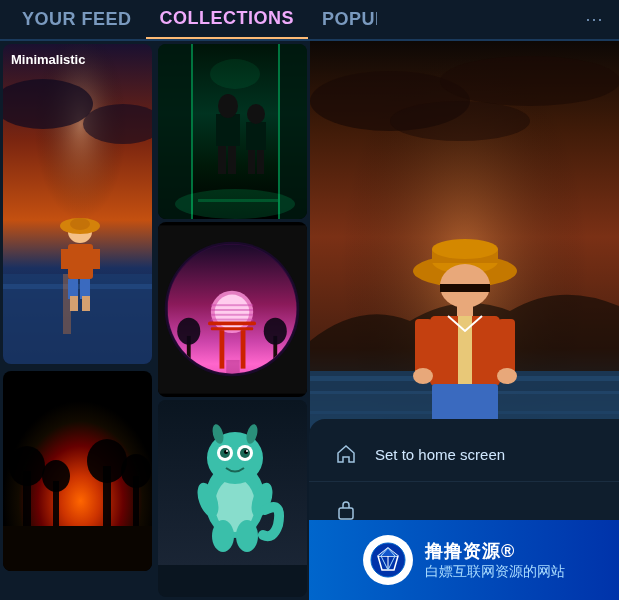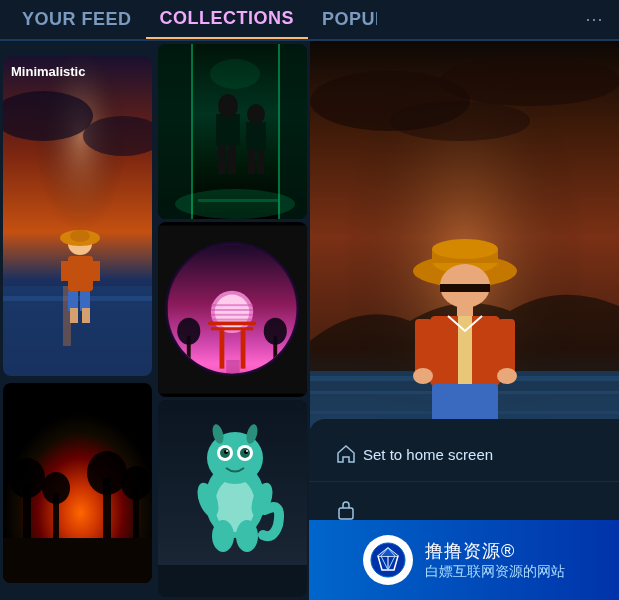--- a/index.html
+++ b/index.html
@@ -54,21 +54,20 @@
       position: relative;
     }
 
     
     .col-left {
       width: 155px;
       display: flex;
       flex-direction: column;
       gap: 7px;
       padding: 3px;
-      margin-top: 12px;
     }
 
     
     .col-mid {
       width: 155px;
       display: flex;
       flex-direction: column;
       gap: 3px;
       padding: 3px;
     }
@@ -164,21 +163,21 @@
     }
     .menu-item {
       display: flex;
       align-items: center;
       padding: 14px 24px;
       cursor: pointer;
       border-bottom: 1px solid #1a2d40;
       color: #d0e8ff;
       font-size: 15px;
       font-weight: 400;
-      gap: 4px;
+      gap: 16px;
     }
     .menu-item:last-child {
       border-bottom: none;
     }
     .menu-icon {
       width: 26px;
       height: 26px;
       display: flex;
       align-items: center;
       justify-content: center;
@@ -213,21 +212,21 @@
       color: #0033aa;
       flex-shrink: 0;
     }
     .watermark-text {
       display: flex;
       flex-direction: column;
     }
     .watermark-brand {
       color: #fff;
       font-size: 18px;
-      font-weight: normal;
+      font-weight: bold;
       letter-spacing: 1px;
     }
     .watermark-sub {
       color: #aaddff;
       font-size: 14px;
     }
 
   </style>
 </head>
 <body>

